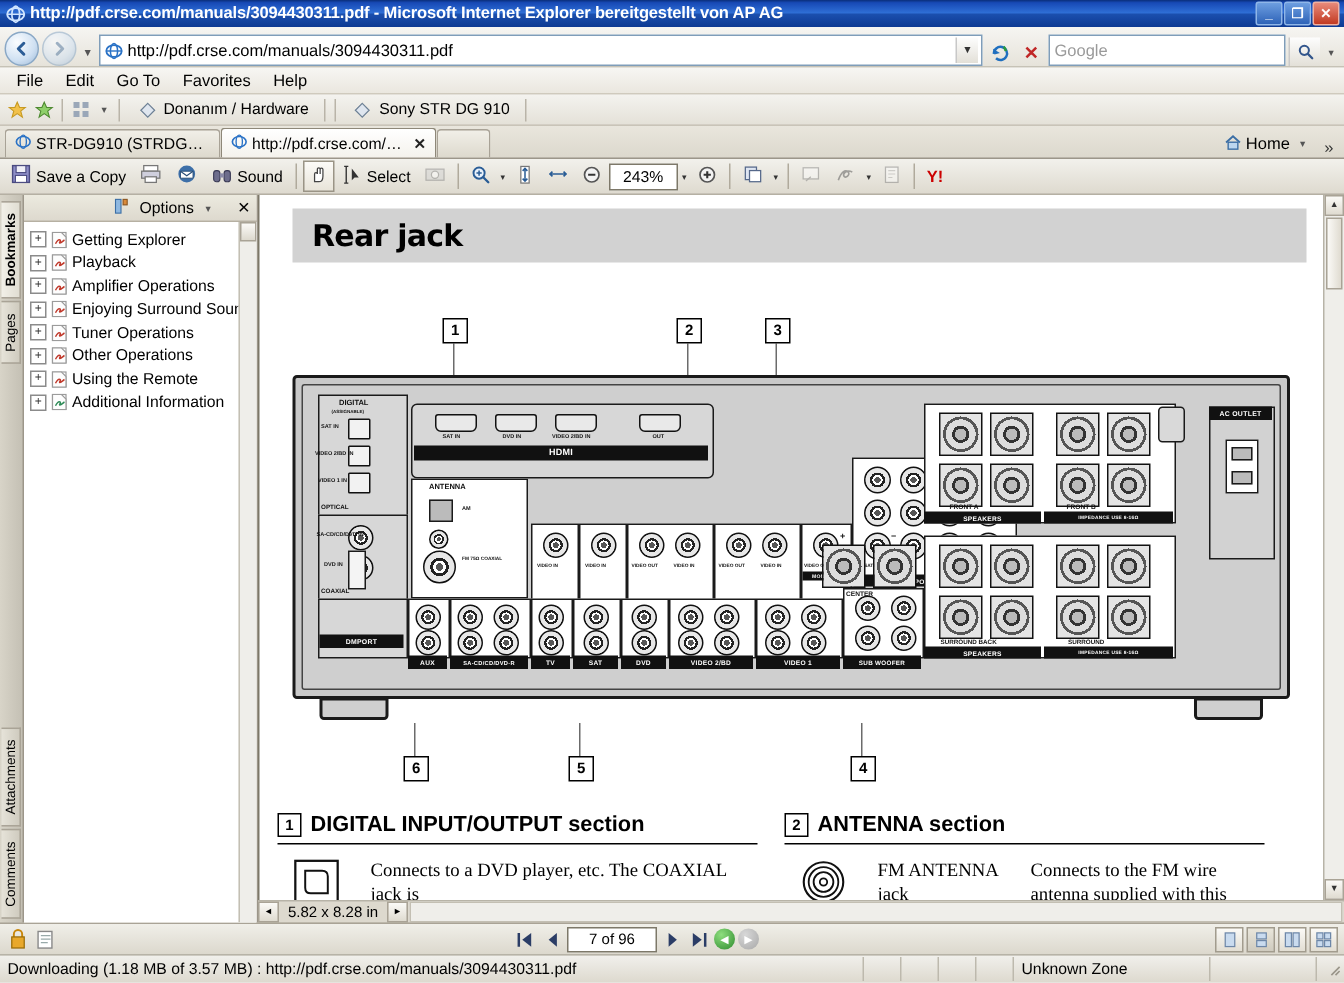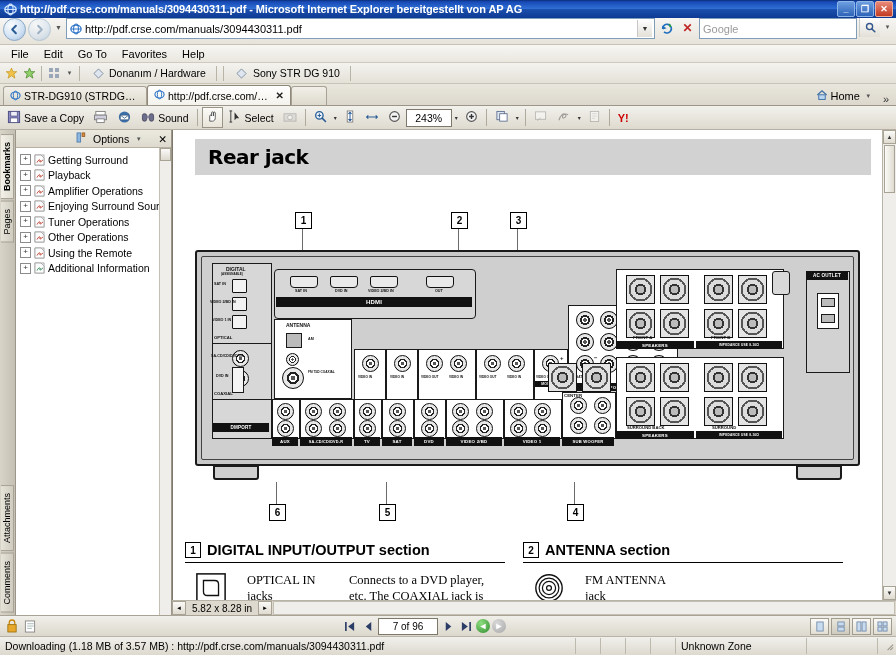--- a/index.html
+++ b/index.html
@@ -20,21 +20,21 @@
   .titlebar .ticon{width:14px;height:14px;margin:0 3px 0 1px;display:flex;align-items:center;justify-content:center;}
   .titlebar .ttext{flex:1;white-space:nowrap;overflow:hidden;text-overflow:ellipsis;letter-spacing:-0.1px;}
   .winbtns{display:flex;gap:1px;padding-right:1px;}
   .winbtn{width:16px;height:14px;border:1px solid #8fb6e8;border-radius:2px;
     background:linear-gradient(to bottom,#6d9ee0,#2e63b8);color:#fff;font-size:9px;
     display:flex;align-items:center;justify-content:center;font-weight:bold;line-height:1;}
   .winbtn.close{background:linear-gradient(to bottom,#e88a7a,#c23a22);border-color:#f0b0a0;}
 
   
   .addrbar{
-    height:26px;flex:0 0 26px;display:flex;align-items:flex-start;gap:2px;
+    height:26px;flex:0 0 26px;display:flex;align-items:flex-end;gap:2px;
     background:linear-gradient(to bottom,#f6f5f2,#e6e3da);padding:0 3px;
     border-bottom:1px solid #c6c2b6;
   }
   .navbtn{width:21px;height:21px;border-radius:50%;display:flex;align-items:center;justify-content:center;
     background:radial-gradient(circle at 35% 30%,#fbfdff,#cfe0f2 60%,#9cb9d8);
     border:1px solid #8aa8c6;color:#27507f;font-size:12px;font-weight:bold;}
   .navbtn.dim{opacity:.55;}
   .navdrop{width:11px;height:18px;display:flex;align-items:center;justify-content:center;color:#555;font-size:7px;}
   .urlbox{flex:1;height:19px;background:#fff;border:1px solid #7f9db9;display:flex;align-items:center;
     padding:0 2px;gap:3px;min-width:0;}
@@ -513,21 +513,21 @@
         <span>✕</span>
       </div>
       <div class="bmlist">
         <div class="bmrow">
           <span class="bmplus">+</span>
           <span class="bmico"><svg width="11" height="12" viewBox="0 0 11 12">
                 <rect x="1" y="1" width="9" height="10" fill="#fff" stroke="#9b9b9b" stroke-width=".8"></rect>
                 <path d="M1 1h6l3 3v7H1z" fill="#fdfdfd" stroke="#9b9b9b" stroke-width=".8"></path>
                 <path d="M3 8.5c1-2 2-3 3-2.5s-1 2 0 2 2-1.5 3-2" fill="none" stroke="#c0392b" stroke-width="1"></path>
               </svg></span>
-          <span>Getting Surround</span>
+          <span>Getting Explorer</span>
         </div>
         <div class="bmrow">
           <span class="bmplus">+</span>
           <span class="bmico"><svg width="11" height="12" viewBox="0 0 11 12">
                 <rect x="1" y="1" width="9" height="10" fill="#fff" stroke="#9b9b9b" stroke-width=".8"></rect>
                 <path d="M1 1h6l3 3v7H1z" fill="#fdfdfd" stroke="#9b9b9b" stroke-width=".8"></path>
                 <path d="M3 8.5c1-2 2-3 3-2.5s-1 2 0 2 2-1.5 3-2" fill="none" stroke="#c0392b" stroke-width="1"></path>
               </svg></span>
           <span>Playback</span>
         </div>
@@ -805,41 +805,41 @@
                 <span class="st">DIGITAL INPUT/OUTPUT section</span>
               </div>
               <div class="secrule"></div>
               <div class="secrow">
                 <span class="c1">
                   <svg width="32" height="32" viewBox="0 0 34 34">
                       <rect x="2" y="2" width="30" height="30" fill="#fff" stroke="#111" stroke-width="1.6"></rect>
                       <path d="M9 9h12c2.5 0 4 1.5 4 4v12H13c-2.5 0-4-1.5-4-4z" fill="#fff" stroke="#111" stroke-width="1.4"></path>
                     </svg>
                 </span>
-                <span class="c2">OPTICAL IN jacks</span>
                 <span class="c3">Connects to a DVD player, etc. The COAXIAL jack is</span>
               </div>
             </div>
 
             <div class="sec" style="left:350px;top:412px;width:320px;">
               <div class="sechdr">
                 <span class="num">2</span>
                 <span class="st">ANTENNA section</span>
               </div>
               <div class="secrule"></div>
               <div class="secrow">
                 <span class="c1">
                   <svg width="32" height="32" viewBox="0 0 34 34">
                       <circle cx="17" cy="17" r="14" fill="none" stroke="#111" stroke-width="1.5"></circle>
                       <circle cx="17" cy="17" r="10.5" fill="none" stroke="#111" stroke-width="1.3"></circle>
                       <circle cx="17" cy="17" r="7" fill="none" stroke="#111" stroke-width="1.3"></circle>
                       <circle cx="17" cy="17" r="2.6" fill="none" stroke="#111" stroke-width="1.3"></circle>
                     </svg>
                 </span>
                 <span class="c2">FM ANTENNA jack</span>
+                <span class="c3">Connects to the FM wire antenna supplied with this</span>
               </div>
             </div>
 
           </div>
         </div>
         <div class="vscroll">
           <div class="sbtn">▲</div>
           <div class="sbthumb"></div>
           <div class="sbtrack"></div>
           <div class="sbtn">▼</div>

